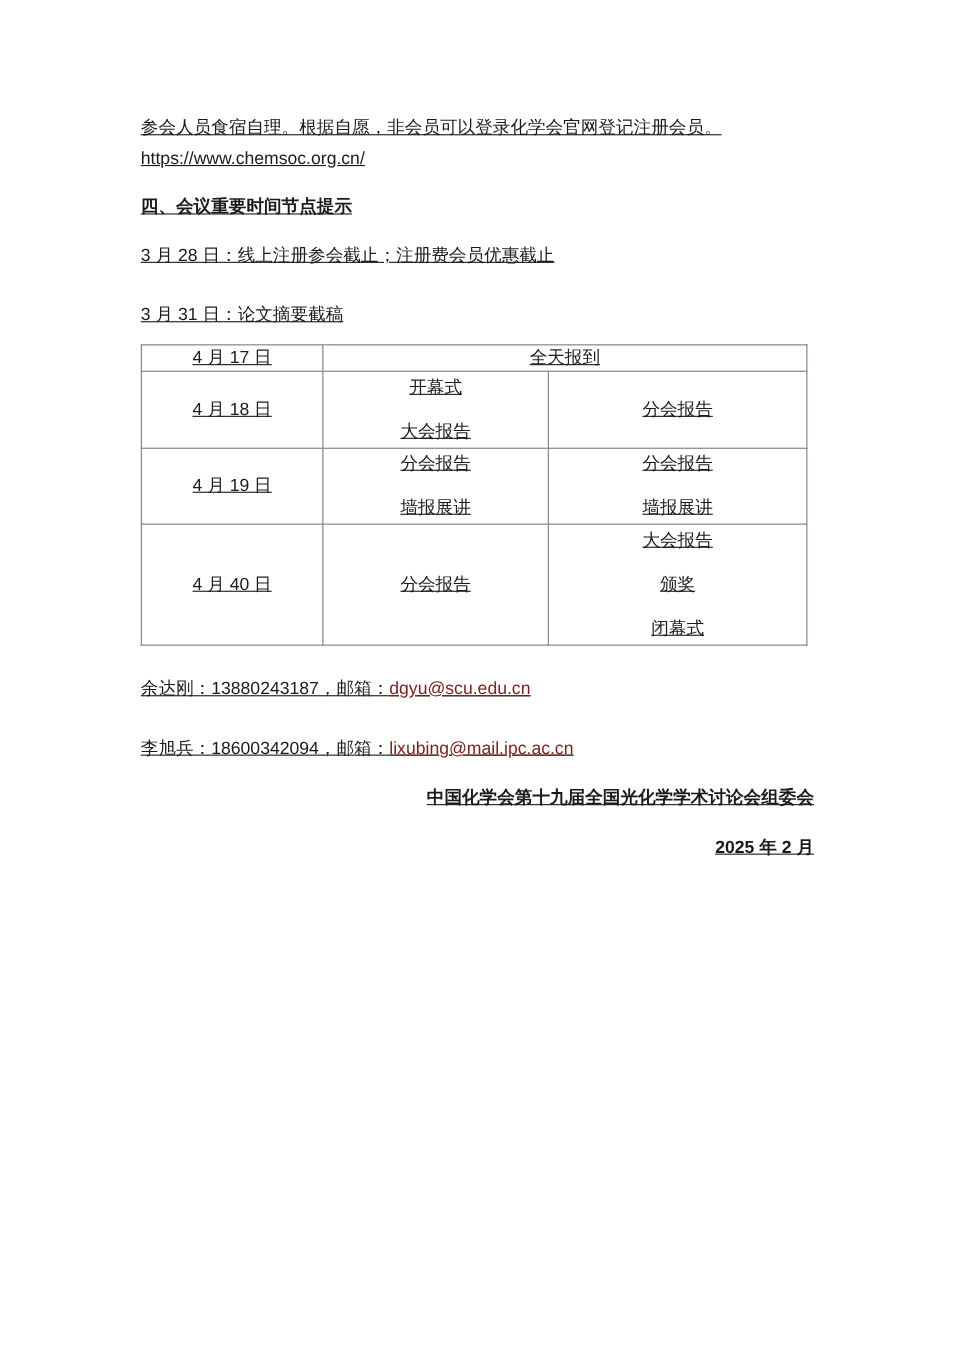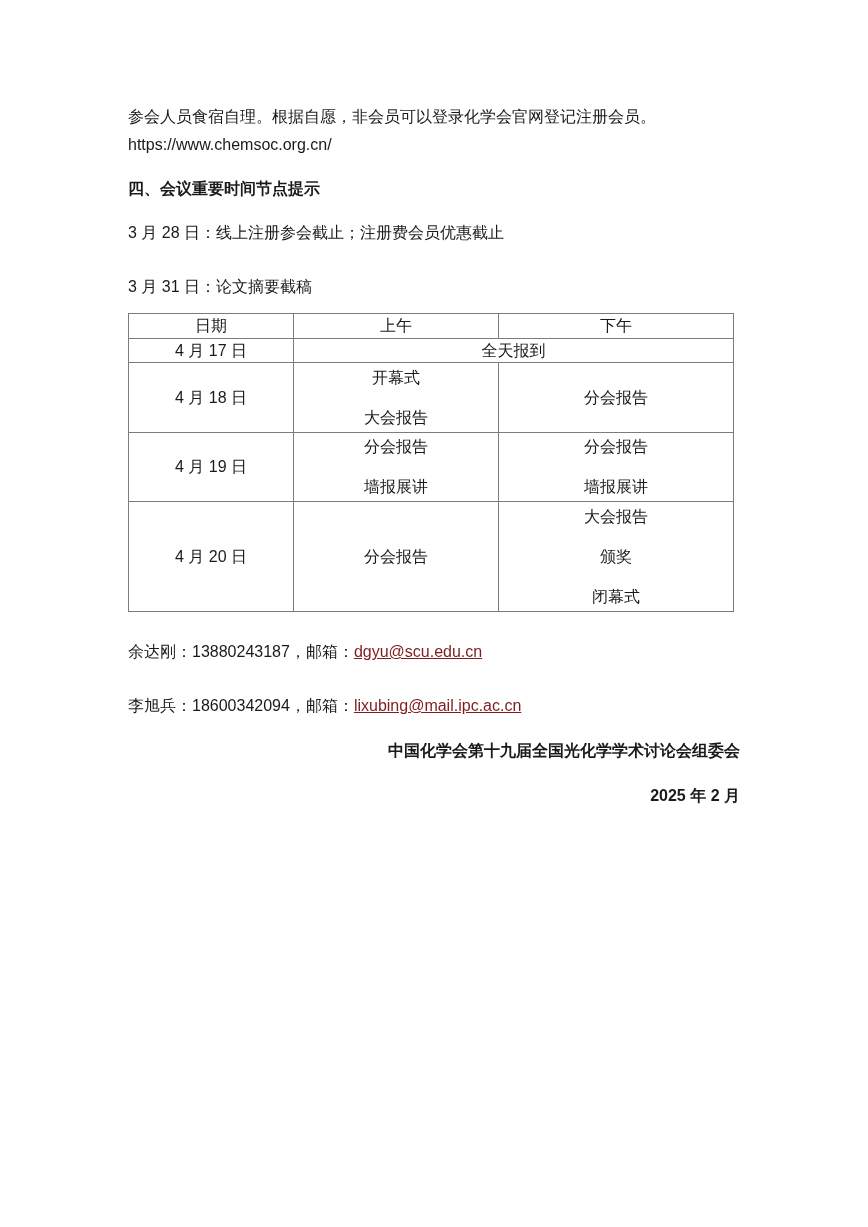--- a/index.html
+++ b/index.html
@@ -4,21 +4,21 @@
 <style>
   * { box-sizing: border-box; margin: 0; padding: 0; }
   html, body { background: #ffffff; }
   body {
     width: 868px; height: 1227px;
     font-family: "Liberation Sans", "DejaVu Sans", serif;
     color: #1a1a1a;
     -webkit-font-smoothing: antialiased;
   }
   .page { width: 868px; height: 1227px; background: #ffffff; overflow: hidden; }
-  .content { padding: 103px 128px 0 128px; }
+  .content { padding: 103px 128px 0 128px; text-decoration: underline; }
   .line, .para { font-size: 16px; line-height: 28px; }
   .heading { font-size: 16px; line-height: 28px; font-weight: 700; }
   .mt14 { margin-top: 26px; }
   .mt16 { margin-top: 16px; }
   .mt17 { margin-top: 17px; }
   .mt18 { margin-top: 18px; }
   .right { text-align: right; }
   .bold { font-weight: 700; }
 
   table.schedule {
@@ -70,25 +70,20 @@
     <div class="para mt14">3 月 31 日：论文摘要截稿</div>
 
 
     <table class="schedule">
       <colgroup>
         <col class="c-date">
         <col class="c-am">
         <col class="c-pm">
       </colgroup>
       <tbody>
-        <tr class="h-row">
-          <th>日期</th>
-          <th>上午</th>
-          <th>下午</th>
-        </tr>
         <tr class="r-17">
           <td>4 月 17 日</td>
           <td colspan="2">全天报到</td>
         </tr>
         <tr class="r-18">
           <td>4 月 18 日</td>
           <td>
             <div class="cl">开幕式</div>
             <div class="cl">大会报告</div>
           </td>
@@ -101,21 +96,21 @@
           <td>
             <div class="cl">分会报告</div>
             <div class="cl">墙报展讲</div>
           </td>
           <td>
             <div class="cl">分会报告</div>
             <div class="cl">墙报展讲</div>
           </td>
         </tr>
         <tr class="r-20">
-          <td>4 月 20 日</td>
+          <td>4 月 40 日</td>
           <td>
             <div class="cl">分会报告</div>
           </td>
           <td>
             <div class="cl">大会报告</div>
             <div class="cl">颁奖</div>
             <div class="cl">闭幕式</div>
           </td>
         </tr>
       </tbody>

